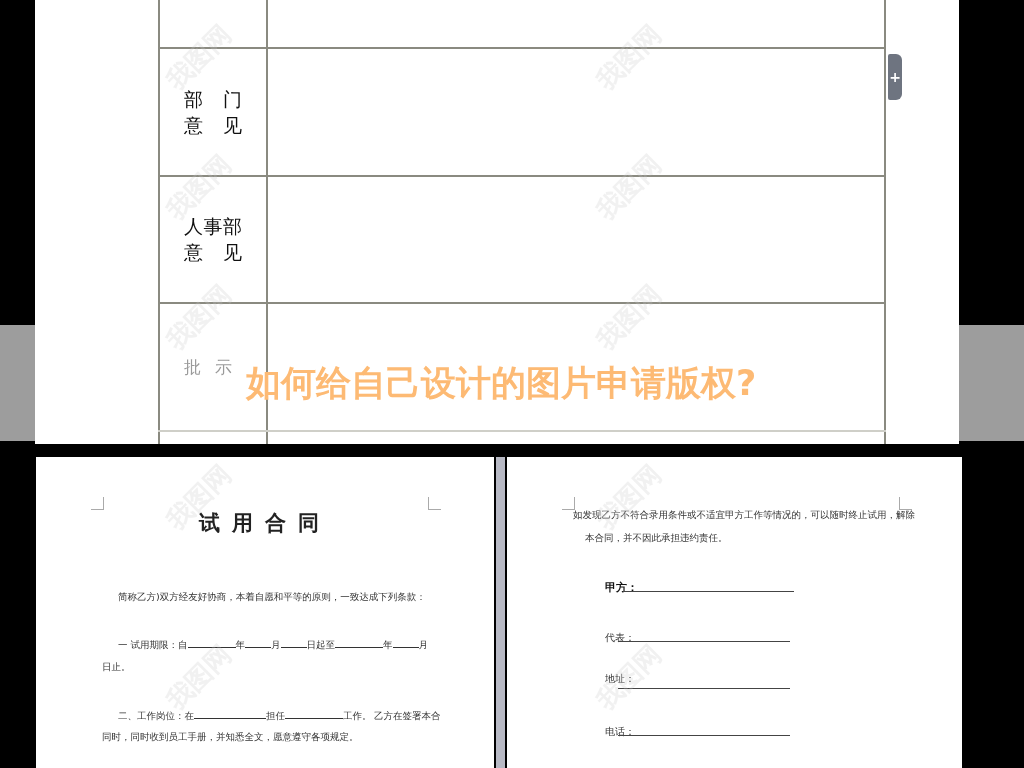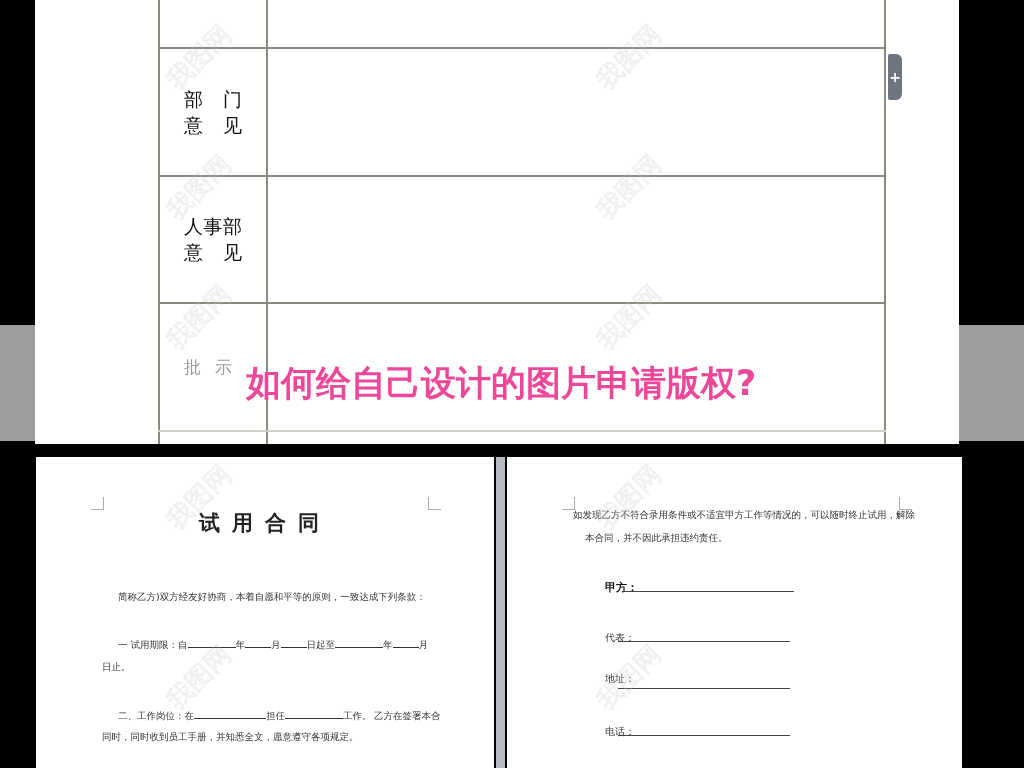--- a/index.html
+++ b/index.html
@@ -8,21 +8,21 @@
   .approval-table { position:absolute; left:158px; top:0; width:728px; height:444px; }
   .tbl-vline { position:absolute; top:0; bottom:0; width:2px; background:#8a8a80; }
   .tbl-hline { position:absolute; left:0; right:0; height:2px; background:#8a8a80; }
   .tbl-hline.light { background:#cfcfc8; }
   .row-label { position:absolute; left:26px; font-size:19px; color:#111; line-height:26px; letter-spacing:0; }
   .row-label .ln { display:flex; justify-content:space-between; width:58px; }
   .row-label.faded { color:#9a9a9a; font-size:17px; }
   .side-tab { position:absolute; left:888px; top:54px; width:14px; height:46px; background:#6e7480; border-radius:2px 6px 6px 2px; color:#fff; font-size:14px; font-weight:bold; display:flex; align-items:center; justify-content:center; }
   .gray-band-left { position:absolute; left:0; top:325px; width:35px; height:116px; background:#9d9d9d; }
   .gray-band-right { position:absolute; left:959px; top:325px; width:65px; height:116px; background:#9d9d9d; }
-  .headline { position:absolute; left:246px; top:360px; font-size:35px; font-weight:bold; color:#ec4899; letter-spacing:0; white-space:nowrap; font-family:"DejaVu Sans", sans-serif; }
+  .headline { position:absolute; left:246px; top:360px; font-size:35px; font-weight:bold; color:#fdba74; letter-spacing:0; white-space:nowrap; font-family:"DejaVu Sans", sans-serif; }
   .page { position:absolute; top:457px; height:329px; background:#fff; }
   .page-left { left:36px; width:458px; }
   .page-right { left:507px; width:455px; }
   .gutter { position:absolute; left:496px; top:457px; width:9px; height:311px; background:#b7b9c4; }
   .corner { position:absolute; width:12px; height:12px; border-color:#aaa; border-style:solid; border-width:0; }
   .doc-title { position:absolute; left:0; width:100%; top:52px; text-align:center; font-size:21px; font-weight:bold; letter-spacing:12px; color:#222; }
   .doc-line { position:absolute; font-size:9.5px; color:#333; white-space:nowrap; }
   .uline { display:inline-block; border-bottom:1px solid #333; height:10px; vertical-align:baseline; }
   .sig-label { position:absolute; font-size:10px; color:#333;margin-left:14px; }
   .sig-label.bold { font-weight:bold; font-size:11px; color:#111; }

